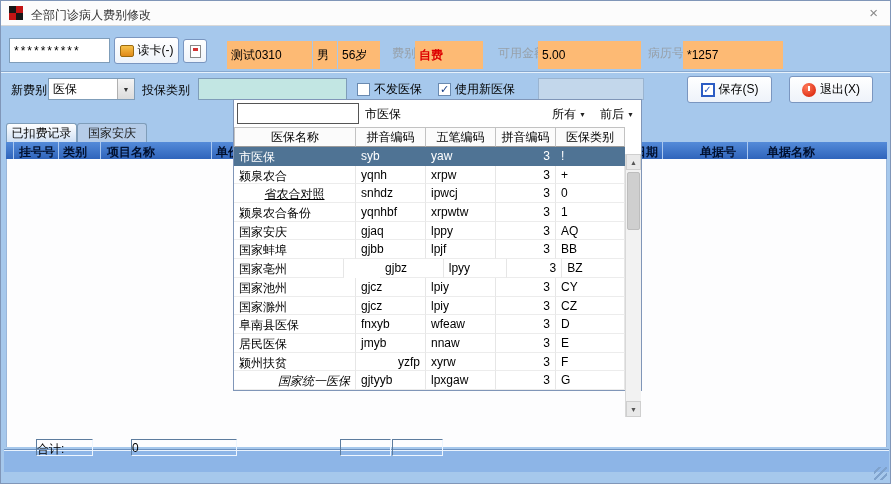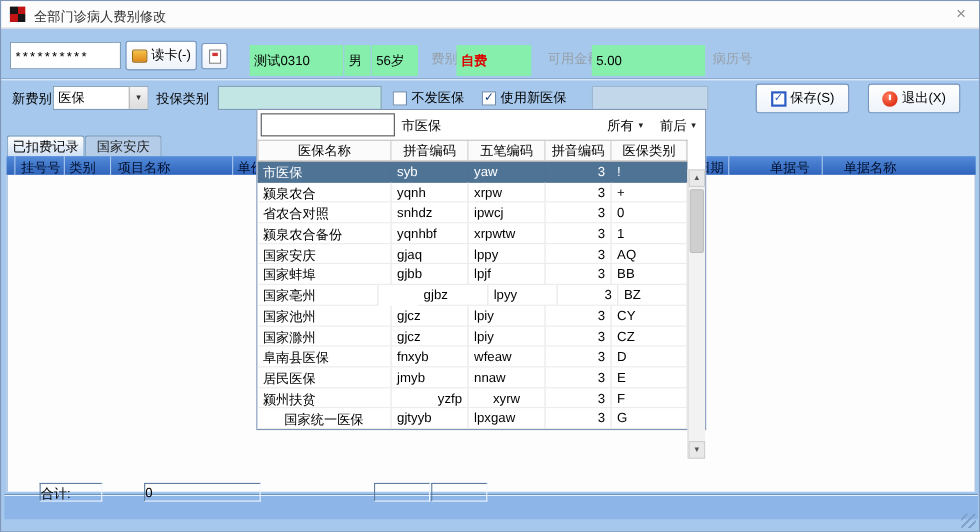--- a/index.html
+++ b/index.html
@@ -10,21 +10,21 @@
   .titlebar{position:absolute;left:0;top:0;right:0;height:25px;background:#fcfcfc;border-bottom:1px solid #d9d9d9;}
   .app-icon{position:absolute;left:8px;top:5px;width:14px;height:14px;
             background:conic-gradient(#c21414 0 25%,#161616 25% 50%,#c21414 50% 75%,#161616 75%);}
   .title-text{position:absolute;left:30px;top:6px;color:#333;}
   .close-btn{position:absolute;right:12px;top:4px;font-size:15px;color:#8a8a8a;cursor:pointer;line-height:1;}
   
   .hline{position:absolute;left:0;right:0;height:2px;border-top:1px solid #87a8cf;border-bottom:1px solid #e6f1fc;}
   .tb-input{position:absolute;border:1px solid #7f9db9;background:#fff;font:inherit;padding:0 4px;outline:none;}
   .btn{position:absolute;display:flex;align-items:center;justify-content:center;gap:4px;
        background:linear-gradient(#ffffff,#eef3fa);border:1px solid #7a96c0;border-radius:3px;cursor:pointer;}
-  .yellow{position:absolute;height:20px;background:#86efac;display:flex;align-items:center;padding:14px 4px;white-space:nowrap;overflow:hidden;}
+  .yellow{position:absolute;height:20px;background:#fdba74;display:flex;align-items:center;padding:14px 4px;white-space:nowrap;overflow:hidden;}
   .glabel{position:absolute;color:#97a0a9;white-space:nowrap;}
   .blabel{position:absolute;color:#000;white-space:nowrap;}
   
   .card-icon{width:14px;height:12px;background:linear-gradient(#f6c14a,#e08a1a);border:1px solid #9a6a10;border-radius:2px;}
   .page-icon{width:11px;height:13px;background:#fff;border:1px solid #888;position:relative;}
   .page-icon::after{content:"";position:absolute;left:2px;top:2px;width:5px;height:3px;background:#d23333;}
   .fee-red{color:#dd0000;font-weight:bold;}
   
   .combo{position:absolute;background:#fff;border:1px solid #7f9db9;display:flex;align-items:center;cursor:pointer;}
   .combo-text{flex:1;padding-left:4px;}
@@ -37,21 +37,21 @@
              display:flex;align-items:center;justify-content:center;line-height:1;}
   .power-icon{width:14px;height:14px;border-radius:50%;background:radial-gradient(circle at 35% 30%,#ff7a5a,#d41800);position:relative;}
   .power-icon::after{content:"";position:absolute;left:6px;top:3px;width:2px;height:5px;background:#fff;}
   
   .tab{position:absolute;top:122px;height:19px;display:flex;align-items:center;justify-content:center;
        border:1px solid #7f9db9;border-bottom:none;border-radius:3px 3px 0 0;cursor:pointer;white-space:nowrap;}
   .tab.active{background:linear-gradient(#ffffff,#cfe0f4);}
   .tab.inactive{background:#b5cce8;color:#222;}
   
   .gridheader{position:absolute;left:5px;top:141px;width:881px;height:17px;
-              background:linear-gradient(#548bd9,#2f64bb);}
+              background:linear-gradient(#548bd9,#2f64bb);font-weight:bold;}
   .gh-label{position:absolute;top:2px;color:#00102e;white-space:nowrap;}
   .gh-sep{position:absolute;top:0;bottom:0;width:1px;background:#a9c7ef;}
   .gridbody{position:absolute;left:5px;top:158px;width:881px;height:288px;background:#fdfdfe;
             border-left:1px solid #9ab6da;border-right:1px solid #9ab6da;}
   
   .popup{position:absolute;left:232px;top:98px;width:409px;height:292px;background:#fff;border:1px solid #8096b8;z-index:20;}
   .popup-search{position:absolute;left:3px;top:3px;width:122px;height:21px;border:1px solid #555;background:#fff;font:inherit;padding:0 3px;outline:none;}
   .popup-sel{position:absolute;left:131px;top:6px;}
   .mini{position:absolute;top:6px;display:flex;align-items:center;gap:3px;cursor:pointer;}
   .mini-arrow{font-size:7px;color:#222;}
@@ -102,20 +102,21 @@
   <div class="yellow" style="left:312px;top:40px;width:24px;">男</div>
   <div class="yellow" style="left:337px;top:40px;width:42px;">56岁</div>
 
   <div class="glabel" style="left:391px;top:44px;">费别</div>
   <div class="yellow fee-red" style="left:414px;top:40px;width:68px;">自费</div>
 
   <div class="glabel" style="left:497px;top:44px;">可用金额</div>
   <div class="yellow" style="left:537px;top:40px;width:103px;">5.00</div>
 
   <div class="glabel" style="left:647px;top:44px;">病历号</div>
+  <div class="yellow" style="left:682px;top:40px;width:100px;">*1257</div>
 
   <div class="hline" style="top:70px;"></div>
 
   <div class="blabel" style="left:10px;top:81px;">新费别</div>
   <div class="combo" style="left:47px;top:77px;width:87px;height:22px;">
     <span class="combo-text">医保</span>
     <span class="combo-arrow">▼</span>
   </div>
 
   <div class="blabel" style="left:141px;top:81px;">投保类别</div>
@@ -190,21 +191,21 @@
             <div class="pcell" style="width: 69px; text-align: left;">!</div>
           </div>
           <div class="prow">
             <div class="pcell" style="width: 122px; text-align: left;">颍泉农合</div>
             <div class="pcell" style="width: 70px; text-align: left;">yqnh</div>
             <div class="pcell" style="width: 70px; text-align: left;">xrpw</div>
             <div class="pcell" style="width: 60px; text-align: right;">3</div>
             <div class="pcell" style="width: 69px; text-align: left;">+</div>
           </div>
           <div class="prow">
-            <div class="pcell" style="width: 122px; text-align: left;">省农合对照</div>
+            <div class="pcell" style="width: 122px; text-align: center; text-decoration: underline;">省农合对照</div>
             <div class="pcell" style="width: 70px; text-align: left;">snhdz</div>
             <div class="pcell" style="width: 70px; text-align: left;">ipwcj</div>
             <div class="pcell" style="width: 60px; text-align: right;">3</div>
             <div class="pcell" style="width: 69px; text-align: left;">0</div>
           </div>
           <div class="prow">
             <div class="pcell" style="width: 122px; text-align: left;">颍泉农合备份</div>
             <div class="pcell" style="width: 70px; text-align: left;">yqnhbf</div>
             <div class="pcell" style="width: 70px; text-align: left;">xrpwtw</div>
             <div class="pcell" style="width: 60px; text-align: right;">3</div>
@@ -255,26 +256,26 @@
           <div class="prow">
             <div class="pcell" style="width: 122px; text-align: left;">居民医保</div>
             <div class="pcell" style="width: 70px; text-align: left;">jmyb</div>
             <div class="pcell" style="width: 70px; text-align: left;">nnaw</div>
             <div class="pcell" style="width: 60px; text-align: right;">3</div>
             <div class="pcell" style="width: 69px; text-align: left;">E</div>
           </div>
           <div class="prow">
             <div class="pcell" style="width: 122px; text-align: left;">颍州扶贫</div>
             <div class="pcell" style="width: 70px; text-align: right;">yzfp</div>
-            <div class="pcell" style="width: 70px; text-align: center;">xyrw</div>
+            <div class="pcell" style="width: 70px; text-align: left;">xyrw</div>
             <div class="pcell" style="width: 60px; text-align: right;">3</div>
             <div class="pcell" style="width: 69px; text-align: left;">F</div>
           </div>
           <div class="prow">
-            <div class="pcell" style="width: 122px; text-align: center;">国家统一医保</div>
+            <div class="pcell" style="width: 122px; text-align: right; font-style: italic;">国家统一医保</div>
             <div class="pcell" style="width: 70px; text-align: left;">gjtyyb</div>
             <div class="pcell" style="width: 70px; text-align: left;">lpxgaw</div>
             <div class="pcell" style="width: 60px; text-align: right;">3</div>
             <div class="pcell" style="width: 69px; text-align: left;">G</div>
           </div>
         </div>
       <div class="pscroll">
         <div class="sarrow up">▲</div>
         <div class="sthumb"></div>
         <div class="sarrow down">▼</div>

